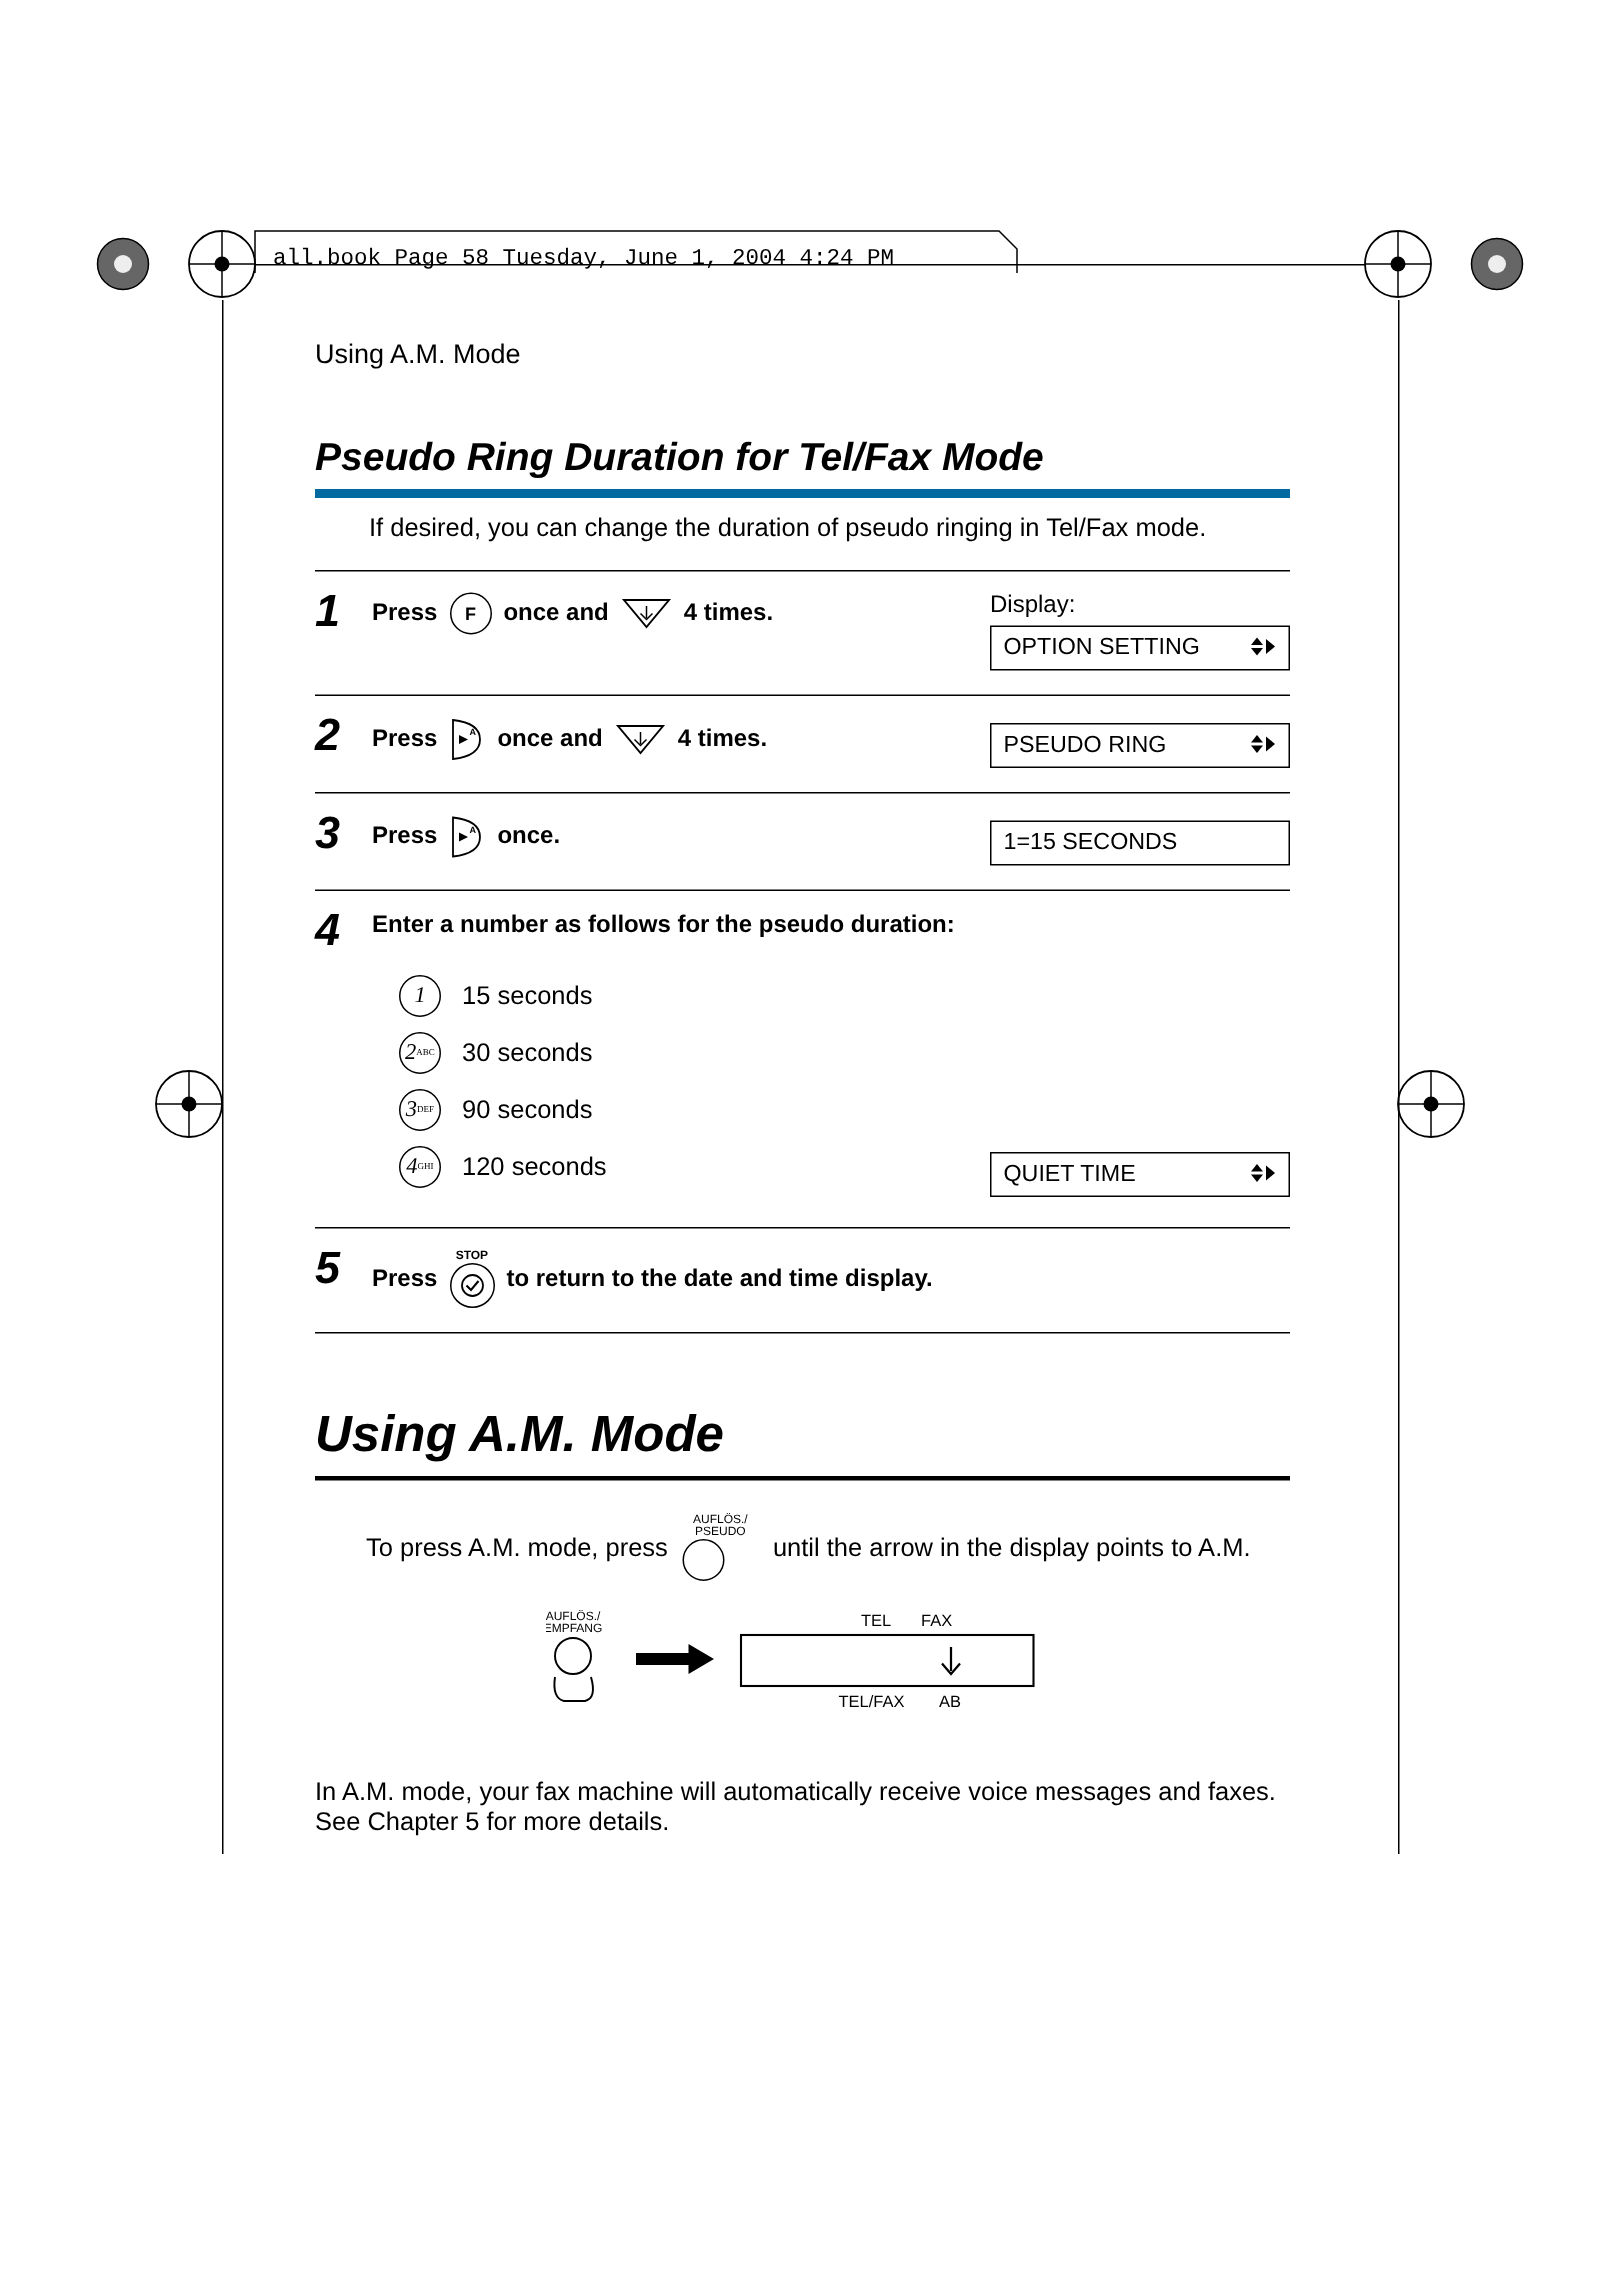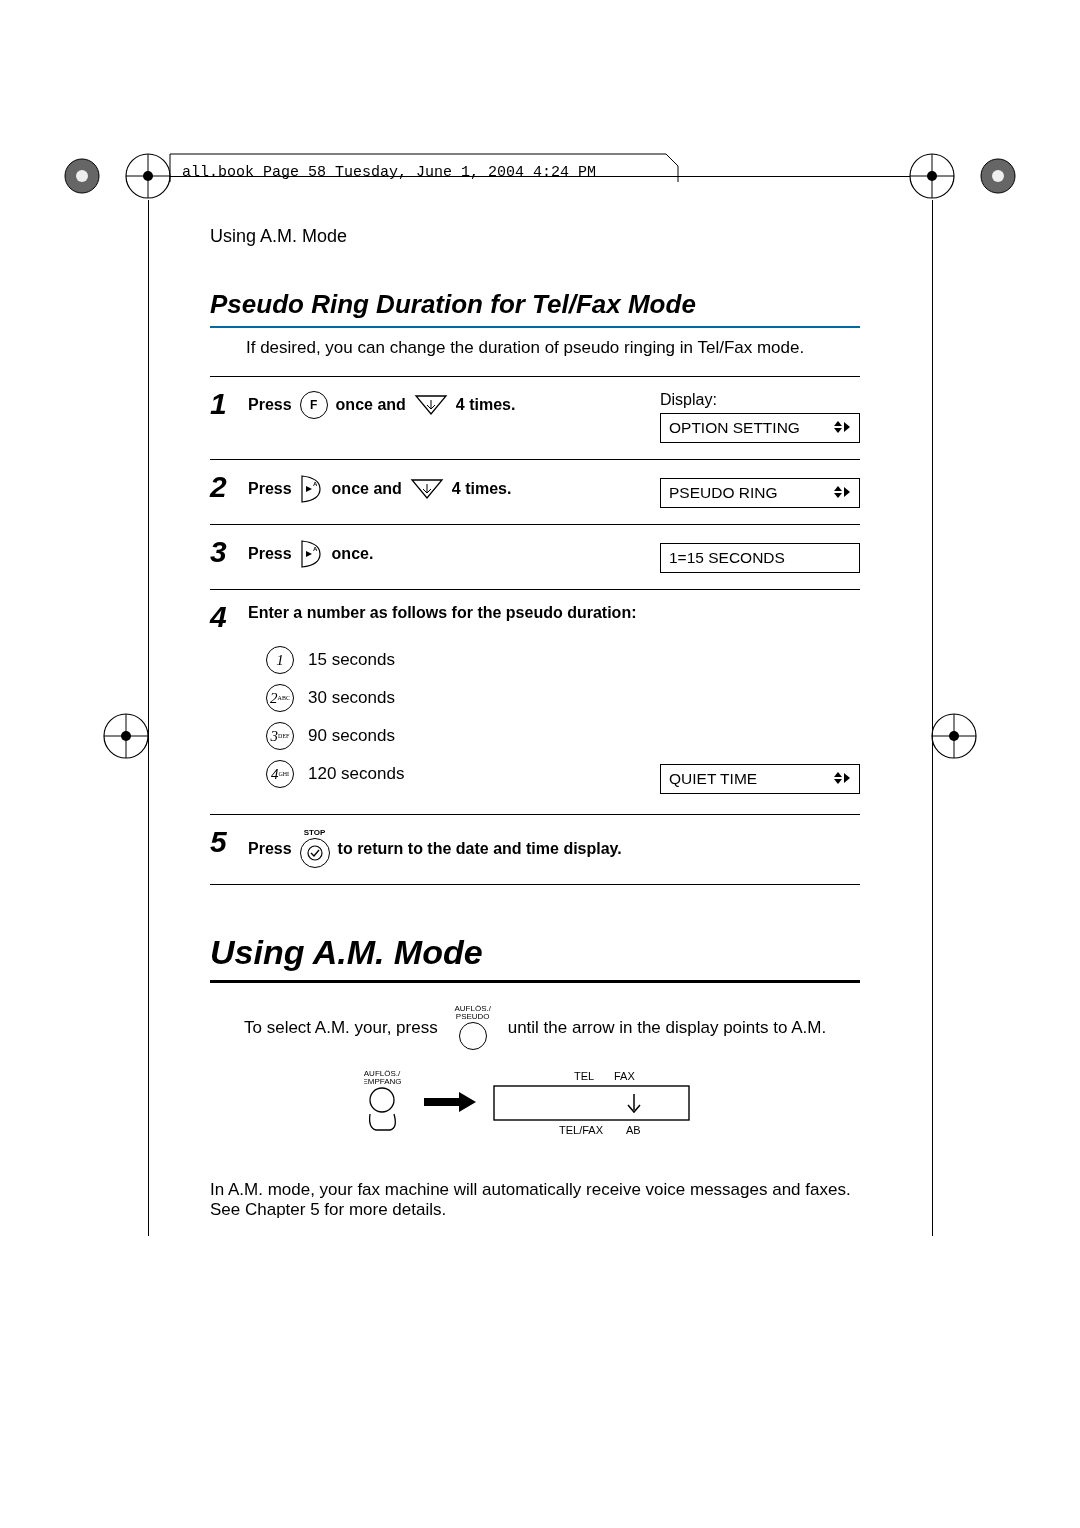--- a/index.html
+++ b/index.html
@@ -53,21 +53,21 @@
     width: 650px;
   }
   .running-head {
     font-size: 18px;
     margin-bottom: 42px;
   }
   .section-title {
     font-size: 26px;
     font-weight: bold;
     font-style: italic;
-    border-bottom: 2px solid #0369a1;
+    border-bottom: 6px solid #0369a1;
     padding-bottom: 6px;
     margin-bottom: 10px;
   }
   .intro {
     font-size: 17px;
     margin-bottom: 18px;
     margin-left: 36px;
   }
   .step-block {
     border-top: 1px solid #000;
@@ -137,21 +137,20 @@
     width: 24px; height: 30px;
   }
   .key-half svg { display: block; }
   .key-arrow {
     width: 34px; height: 22px;
   }
   .key-arrow svg { display: block; }
   .key-stop {
     display: inline-flex;
     flex-direction: column;
-    align-items: center;
     font-size: 8px;
     gap: 1px;
   }
   .key-stop .key-circle { font-size: 13px; }
   .sub-list {
     margin-top: 14px;
     margin-left: 56px;
   }
   .sub-list .row {
     display: flex;
@@ -434,21 +433,21 @@
           <span>to return to the date and time display.</span>
         </div>
       </div>
     </div>
 
     </div>
 
     <div class="big-heading">Using A.M. Mode</div>
 
     <div class="para">
-      <span>To select A.M. your, press</span>
+      <span>To press A.M. mode, press</span>
       <span class="key-stop" style="margin:0 4px;">
         <span class="tiny-label" style="width:50px;">AUFLÖS./ PSEUDO</span>
         <span class="key key-circle"></span>
       </span>
       <span>until the arrow in the display points to A.M.</span>
     </div>
 
     <div class="am-diagram">
       <svg width="380" height="90">
 

